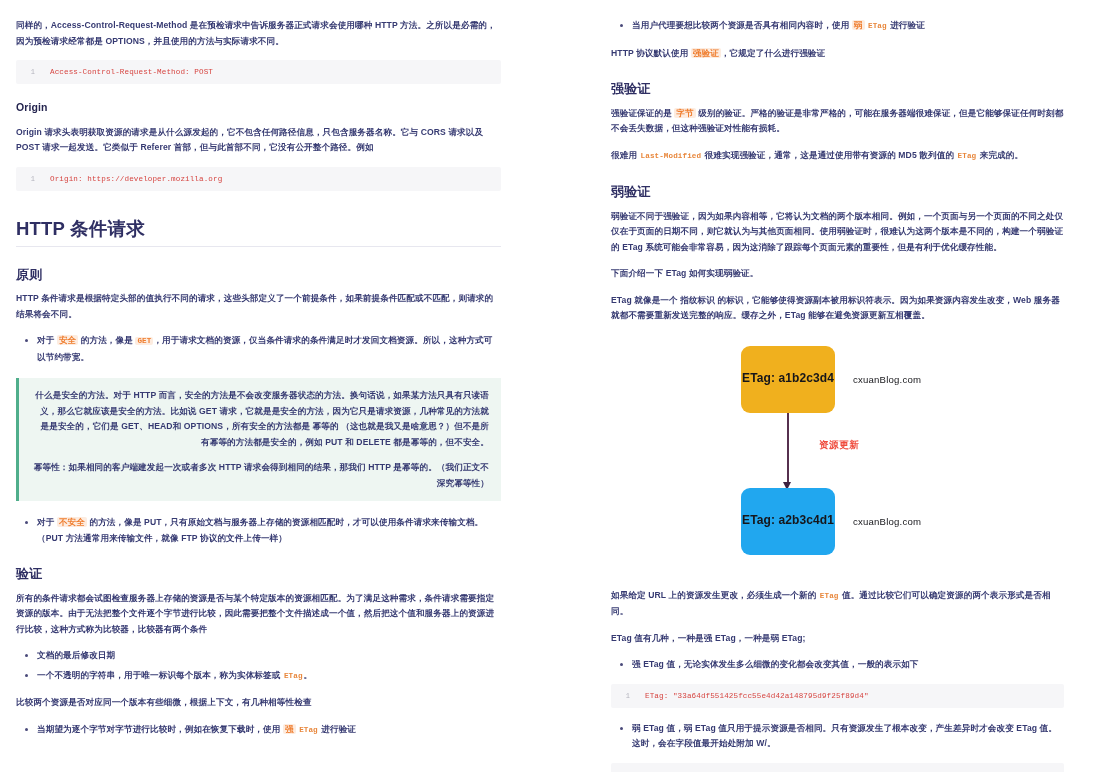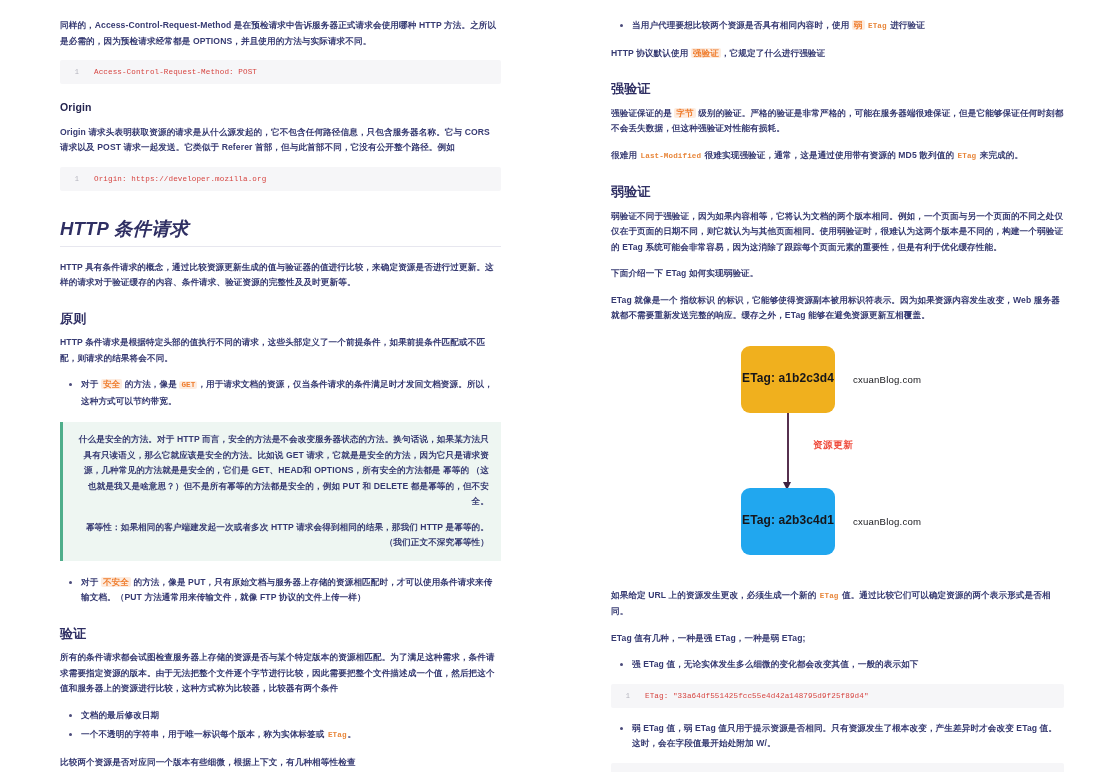--- a/index.html
+++ b/index.html
@@ -22,21 +22,21 @@
     inset: 0;
     display: flex;
     background: #ffffff;
   }
   .page {
     position: relative;
     height: 772px;
     overflow: hidden;
     background: #ffffff;
   }
-  .page-left  { width: 553px; padding: 18px 52px 0 60px; box-sizing: border-box; }
+  .page-left  { width: 553px; padding: 18px 52px 0 16px; box-sizing: border-box; }
   .page-right { width: 547px; padding: 18px 36px 0 58px; box-sizing: border-box; }
   .gutter {
     position: absolute;
     top: 0; bottom: 0;
     left: 553px;
     width: 1px;
     background: #d8d8de;
   }
   .gutter2 {
     position: absolute;
@@ -56,21 +56,20 @@
   }
   p { margin: 0 0 11px 0; font-weight: 600; }
 
   h1 {
     font-size: 18.5px;
     line-height: 1.25;
     font-weight: 700;
     color: #2f2f63;
     margin: 26px 0 6px 0;
     letter-spacing: .2px;
-    font-style: italic;
   }
   h1 + .rule { border-bottom: 1px solid #e7e7ef; margin-bottom: 13px; height: 0; }
   h2 {
     font-size: 13px;
     font-weight: 700;
     color: #2f2f63;
     margin: 20px 0 9px 0;
     letter-spacing: .2px;
   }
   h3 {
@@ -184,21 +183,21 @@
   .arrow-head {
     position: absolute;
     left: 2.2px; top: 69px;
     width: 0; height: 0;
     border-left: 4.5px solid transparent;
     border-right: 4.5px solid transparent;
     border-top: 8px solid #3d2140;
   }
   .arrow-label {
     position: absolute;
-    left: 202px; top: 95px;
+    left: 208px; top: 95px;
     font-size: 9.6px;
     font-weight: 700;
     color: #ef4b3c;
     letter-spacing: .5px;
     white-space: nowrap;
     filter: blur(.3px);
   }
 </style>
 </head>
 <body>
@@ -219,21 +218,20 @@
     <p><span>Origin 请求头表明获取资源的请求是从什么源发起的，它不包含任何路径信息，只包含服务器名称。它与 CORS 请求以及 POST 请求一起发送。它类似于 Referer 首部，但与此首部不同，它没有公开整个路径。例如</span></p>
 
     <div class="codeblock">
       <span class="ln">1</span>
       <span class="code">Origin: https://developer.mozilla.org</span>
     </div>
 
     <h1>HTTP 条件请求</h1>
     <div class="rule"></div>
 
-    <p>HTTP 具有条件请求的概念，通过比较资源更新生成的值与验证器的值进行比较，来确定资源是否进行过更新。这样的请求对于验证缓存的内容、条件请求、验证资源的完整性及及时更新等。</p>
 
     <h2>原则</h2>
 
     <p>HTTP 条件请求是根据特定头部的值执行不同的请求，这些头部定义了一个前提条件，如果前提条件匹配或不匹配，则请求的结果将会不同。</p>
 
     <ul>
       <li>
         <span>对于 </span><span class="hl">安全</span><span> 的方法，像是 </span><code class="inlhl">GET</code><span>，用于请求文档的资源，仅当条件请求的条件满足时才发回文档资源。所以，这种方式可以节约带宽。</span>
       </li>
     </ul>

